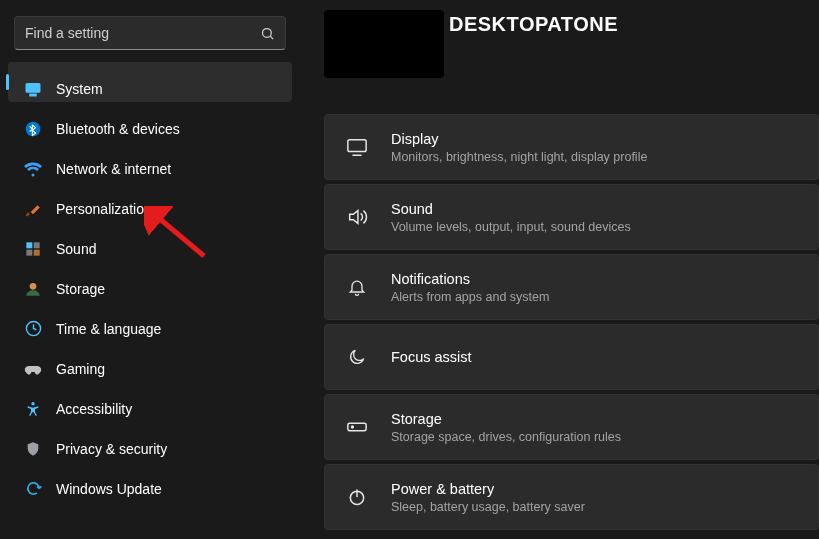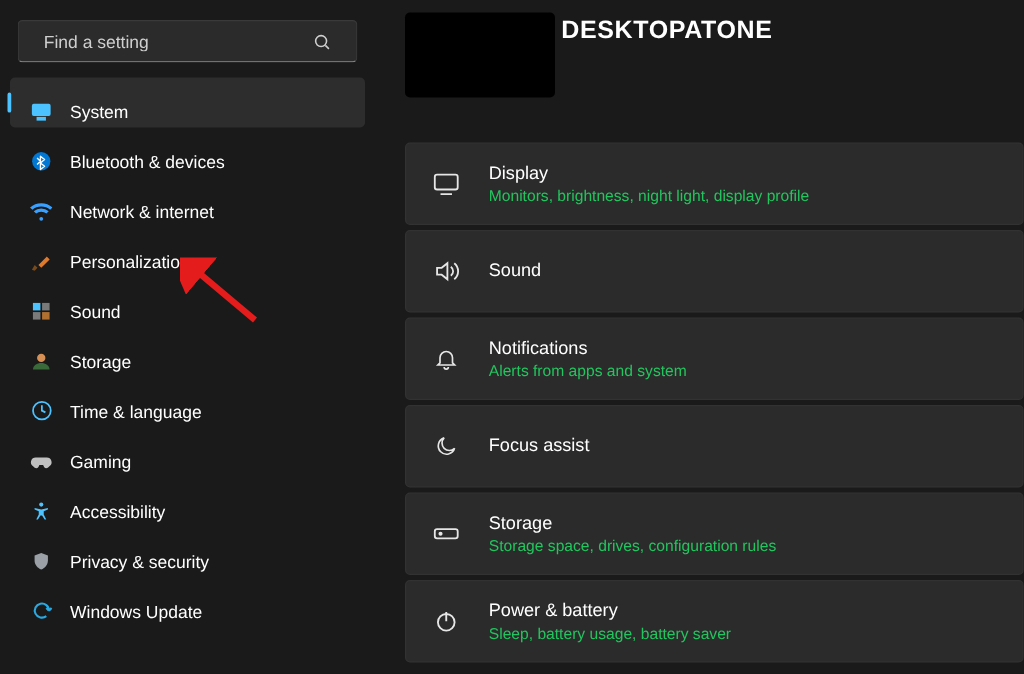--- a/index.html
+++ b/index.html
@@ -20,21 +20,21 @@
   }
   .search-wrap { padding: 0 10px 12px 10px; }
   .search {
     background: #2b2b2b;
     border: 1px solid #3a3a3a;
     border-bottom: 1px solid #8a8a8a;
     border-radius: 4px;
     height: 34px;
     display: flex;
     align-items: center;
-    padding: 0 20px;
+    padding: 0 10px;
     color: #cfcfcf;
   }
   .search input {
     background: transparent;
     border: none;
     outline: none;
     color: #cfcfcf;
     flex: 1;
     font-size: 14px;
   }
@@ -84,21 +84,21 @@
     border-radius: 4px;
     min-height: 66px;
     display: flex;
     align-items: center;
     padding: 0 20px;
     cursor: pointer;
   }
   .tile .icon { width: 24px; height: 24px; display:flex; align-items:center; justify-content:center; margin-right: 22px; color: #e6e6e6;}
   .tile .texts { display:flex; flex-direction:column; }
   .tile .t1 { color:#fff; font-size: 14.5px; line-height: 18px; }
-  .tile .t2 { color:#22c55e; font-size: 12.5px; line-height: 16px; margin-top:1px;}
+  .tile .t2 { color:#a3a3a3; font-size: 12.5px; line-height: 16px; margin-top:1px;}
 
   
   .arrow {
     position: absolute;
     left: 144px;
     top: 206px;
     pointer-events: none;
   }
 </style>
 </head>
@@ -241,20 +241,21 @@
 
     <div class="tile">
       <span class="icon">
         <svg width="22" height="22" viewBox="0 0 24 24" fill="none" stroke="#e6e6e6" stroke-width="1.6">
             <path d="M4 9v6h4l5 4V5L8 9H4z" fill="none"></path>
             <path d="M16 8a5 5 0 010 8M19 5a9 9 0 010 14"></path>
           </svg>
       </span>
       <div class="texts">
         <span class="t1">Sound</span>
+        <span class="t2">Volume levels, output, input, sound devices</span>
       </div>
     </div>
 
     <div class="tile">
       <span class="icon">
         <svg width="20" height="20" viewBox="0 0 24 24" fill="none" stroke="#e6e6e6" stroke-width="1.6">
             <path d="M6 16V11a6 6 0 1112 0v5l2 2H4l2-2zM10 20a2 2 0 004 0"></path>
           </svg>
       </span>
       <div class="texts">

